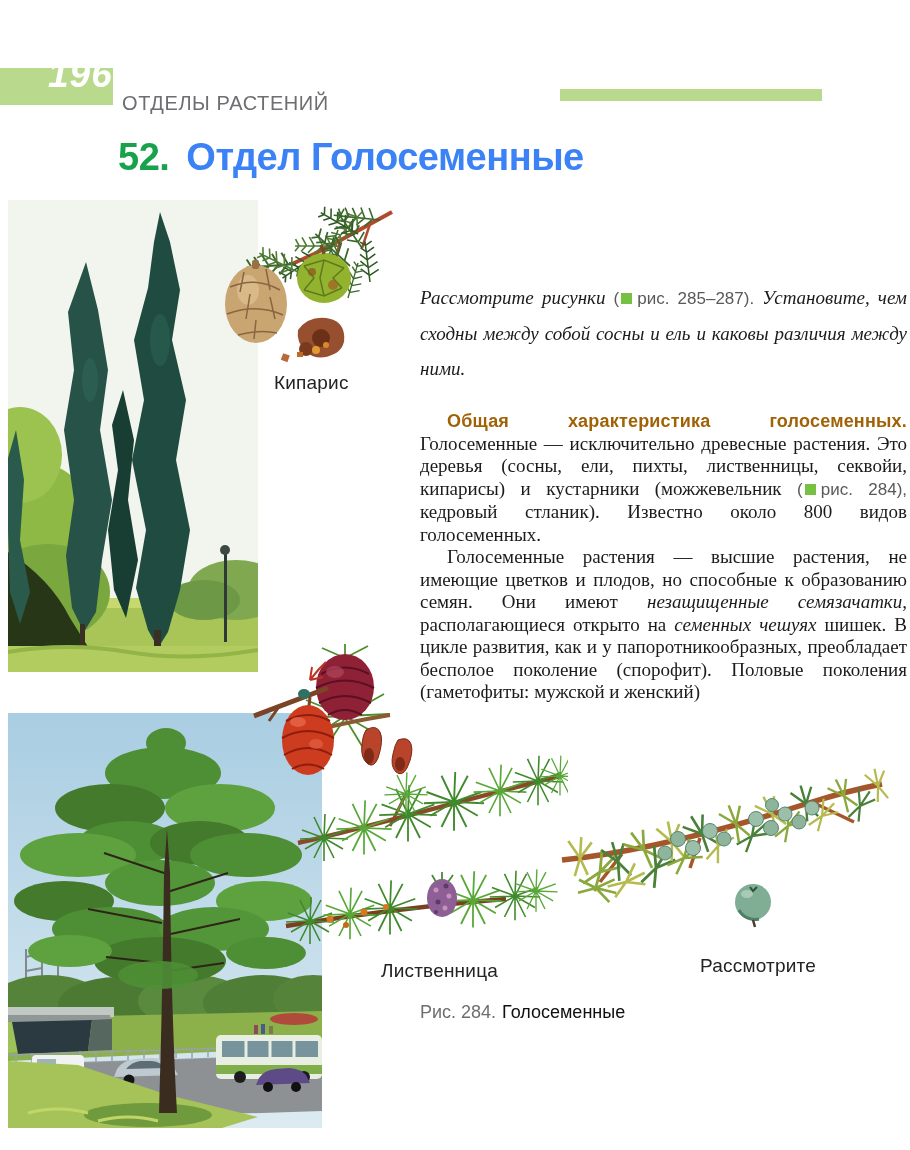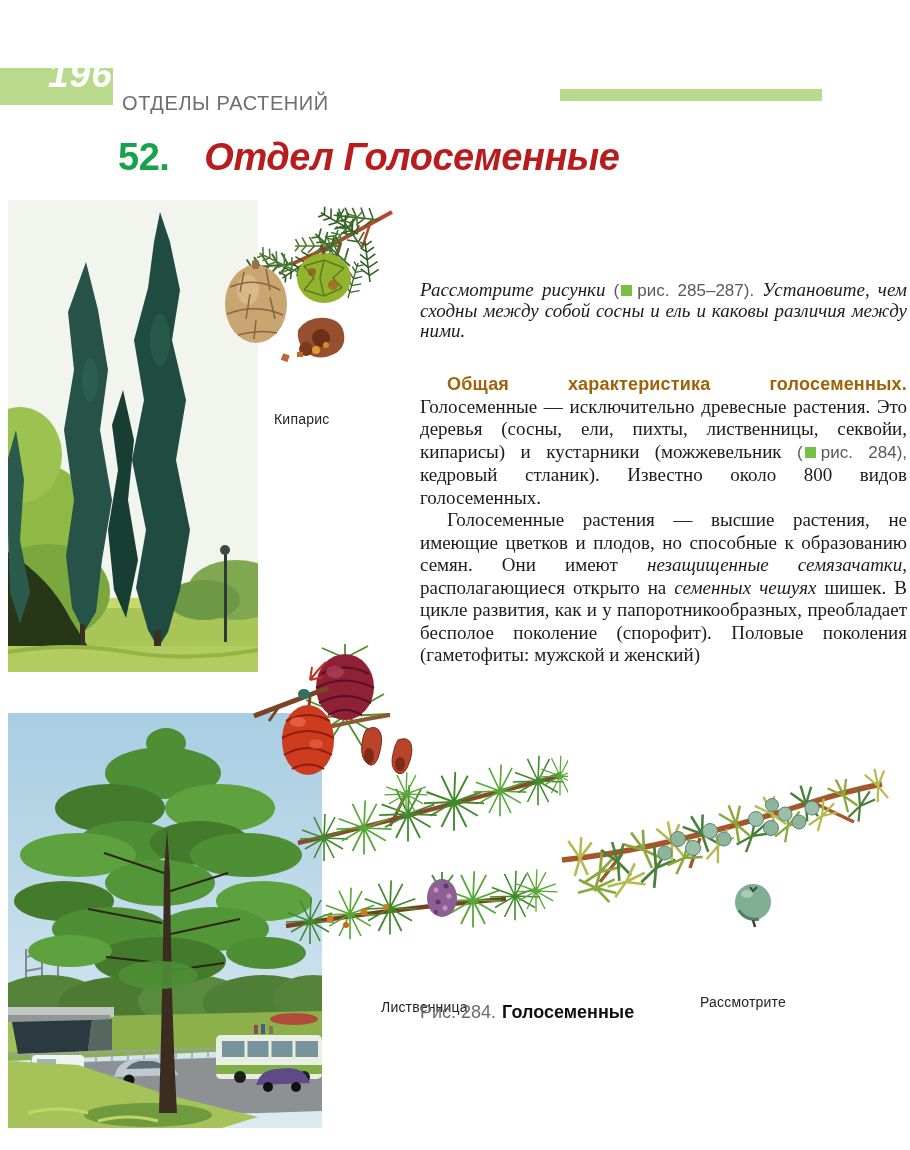--- a/index.html
+++ b/index.html
@@ -8,41 +8,41 @@
 
   
   .band{position:absolute;left:0;top:68px;width:113px;height:37px;background:#b9da8c;}
   .pagenum{position:absolute;left:48px;top:54px;font-size:37px;font-weight:bold;font-style:italic;
            color:#ffffff;letter-spacing:1px;z-index:2;}
   .seclabel{position:absolute;left:122px;top:92px;font-size:20px;color:#6d6e71;letter-spacing:.6px;}
   .hbar{position:absolute;left:560px;top:89px;width:262px;height:12px;background:#b9da8c;}
 
   
   .lesson{position:absolute;left:118px;top:136px;font-size:38px;font-weight:bold;letter-spacing:-.5px;white-space:nowrap;}
-  .lesson .num{color:#17a24b;margin-right:35px;}
-  .lesson .tt{color:#b91c1c;font-style:italic;}
+  .lesson .num{color:#17a24b;margin-right:17px;}
+  .lesson .tt{color:#3b82f6;}
 
   
   .textcol{position:absolute;left:420px;top:280px;width:487px;}
   .body{margin:0;font-family:"Liberation Serif",serif;font-size:19px;line-height:22.5px;
         text-align:justify;color:#1b1b1b;hyphens:auto;-webkit-hyphens:auto;}
-  .intro{font-style:italic;line-height:20px;margin-bottom:32px;}
+  .intro{font-style:italic;line-height:35px;margin-bottom:24px;}
   .indent{text-indent:27px;}
   .it{font-style:italic;}
   .lead{font-family:"Liberation Sans",sans-serif;font-weight:bold;font-style:normal;
         font-size:18px;letter-spacing:.2px;color:#a16207;}
   .figref{font-family:"Liberation Sans",sans-serif;font-style:normal;font-size:17px;
           color:#58595b;white-space:nowrap;}
   .sq{display:inline-block;width:11px;height:11px;background:#76c043;margin:0 5px 0 2px;}
 
   
-  .cap{position:absolute;font-size:14px;color:#232323;letter-spacing:.2px;margin-top:39px;}
+  .cap{position:absolute;font-size:19px;color:#232323;letter-spacing:.2px;}
   .figcap{position:absolute;left:420px;top:1002px;font-size:18px;}
   .figcap .lab{color:#6d6e71;}
-  .figcap .ttl{color:#0f0f0f;font-weight:bold;margin-left:6px;}
+  .figcap .ttl{color:#0f0f0f;font-weight:normal;margin-left:6px;}
 
   
   .fig{position:absolute;line-height:0;}
   .z2{z-index:3;}
   svg{display:block;}
 </style>
 </head>
 <body>
 
 <div class="page">

